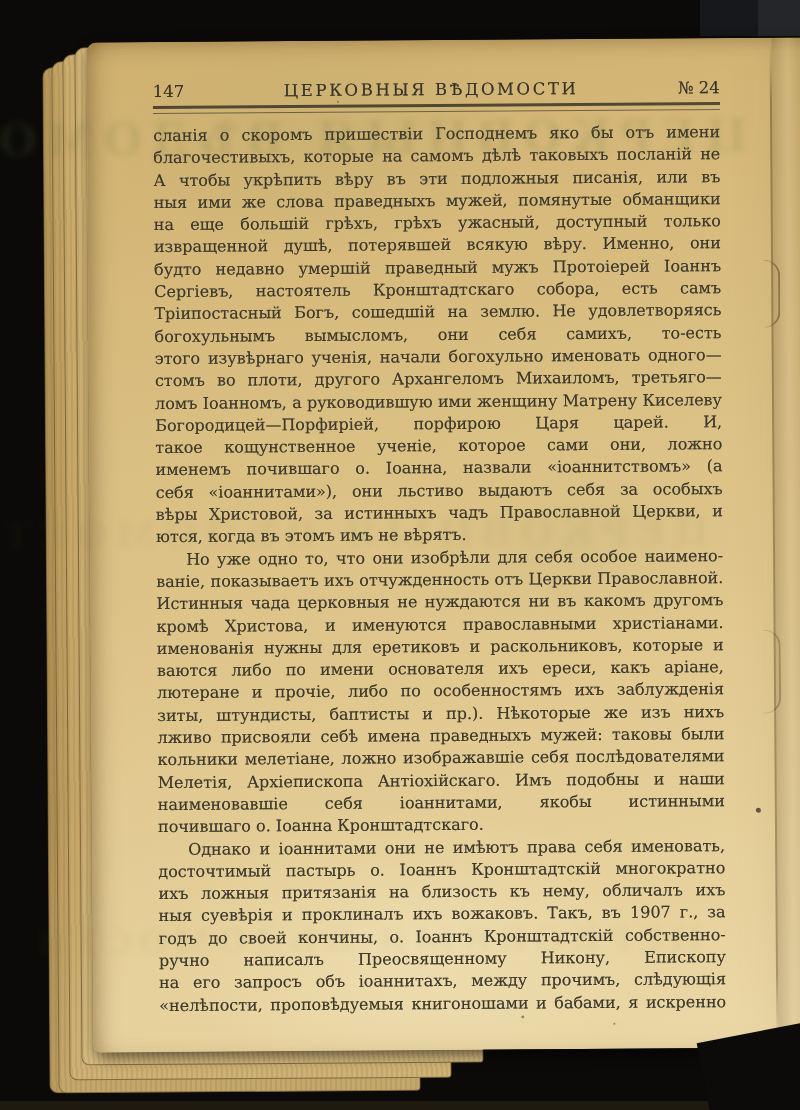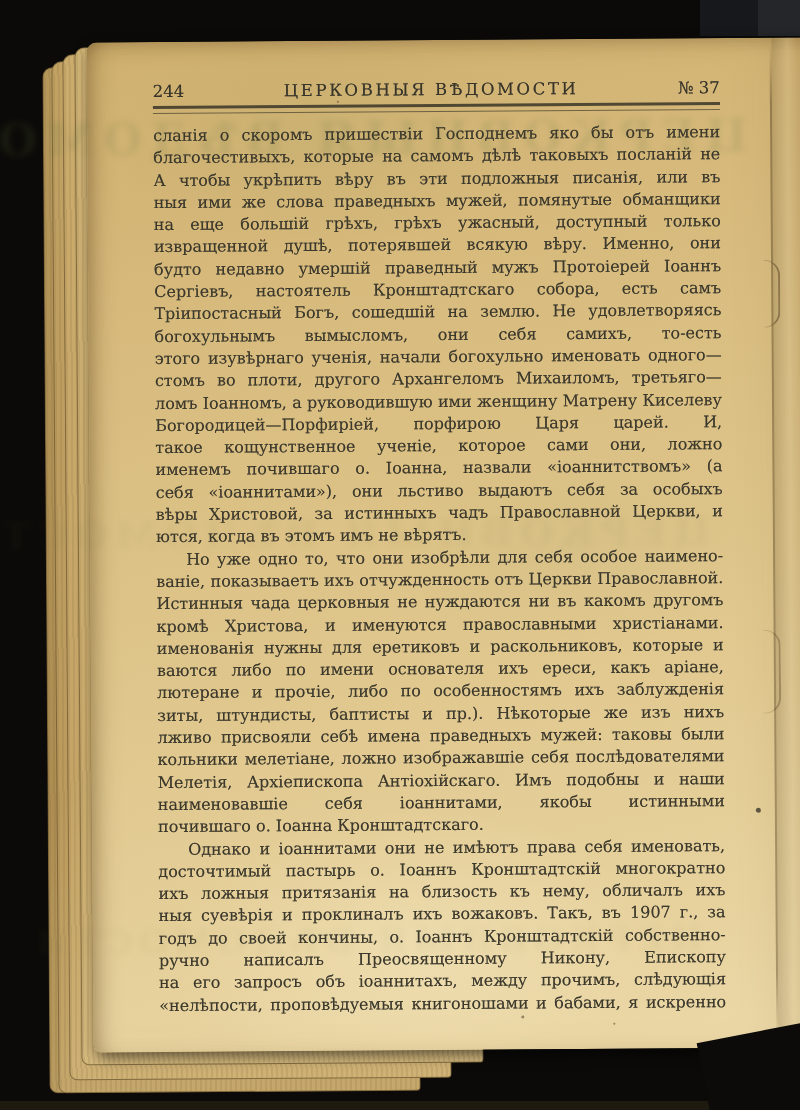--- a/index.html
+++ b/index.html
@@ -107,23 +107,23 @@
 <div class="sheet s1">
     <div class="grain"></div>
   </div>
 
 <div class="page">
   <div class="ghost g1">ЦЕРКОВНЫЯ ВѢДОМОСТИ</div>
   <div class="ghost g2">ЦЕРКОВНЫЯ ВѢДОМОСТИ</div>
   <div class="ghost g3">ЦЕРКОВНЫЯ ВѢДОМОСТИ</div>
 
   <div class="hdr">
-    <span class="pnum">244</span>
+    <span class="pnum">147</span>
     <span class="title">ЦЕРКОВНЫЯ ВѢДОМОСТИ</span>
-    <span class="issue">№ 37</span>
+    <span class="issue">№ 24</span>
   </div>
   <div class="rule"></div>
 
   <div class="text">
       <div class="line">сланія о скоромъ пришествіи Господнемъ яко бы отъ имени людей</div>
       <div class="line">благочестивыхъ, которые на самомъ дѣлѣ таковыхъ посланій не писали.</div>
       <div class="line">А чтобы укрѣпить вѣру въ эти подложныя писанія, или въ выдуман-</div>
       <div class="line">ныя ими же слова праведныхъ мужей, помянутые обманщики рѣшились</div>
       <div class="line">на еще большій грѣхъ, грѣхъ ужасный, доступный только совершенно</div>
       <div class="line">извращенной душѣ, потерявшей всякую вѣру. Именно, они выдумали,</div>

